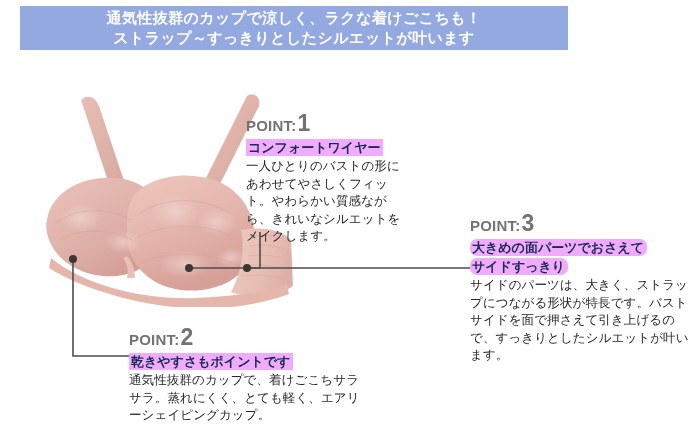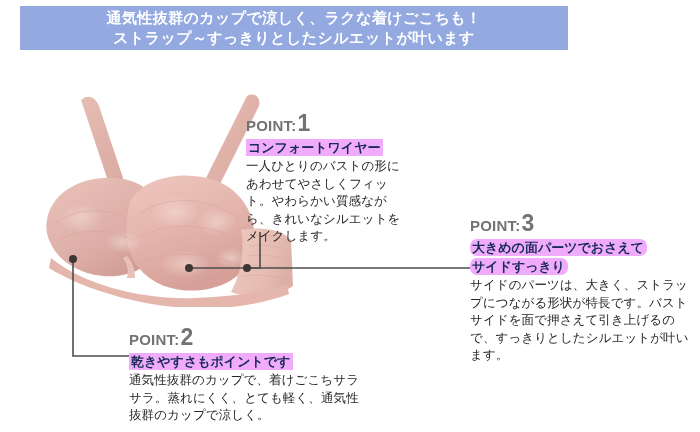--- a/index.html
+++ b/index.html
@@ -222,21 +222,21 @@
   </div>
 
   <div class="callout" id="callout-2">
     <div class="point-label">
       <span>POINT:</span>
         <span class="point-number">2</span>
     </div>
     <div class="point-title">
       <span>乾きやすさもポイントです</span>
     </div>
-    <div class="point-body">通気性抜群のカップで、着けごこちサラサラ。蒸れにくく、とても軽く、通気性抜群のカップで涼しく。</div>
+    <div class="point-body">通気性抜群のカップで、着けごこちサラサラ。蒸れにくく、とても軽く、エアリーシェイピングカップ。</div>
   </div>
 
   <div class="callout" id="callout-3">
     <div class="point-label">
       <span>POINT:</span>
         <span class="point-number">3</span>
     </div>
     <div class="point-title">
       <span>大きめの面パーツでおさえて</span><br>
       <span>サイドすっきり</span>

